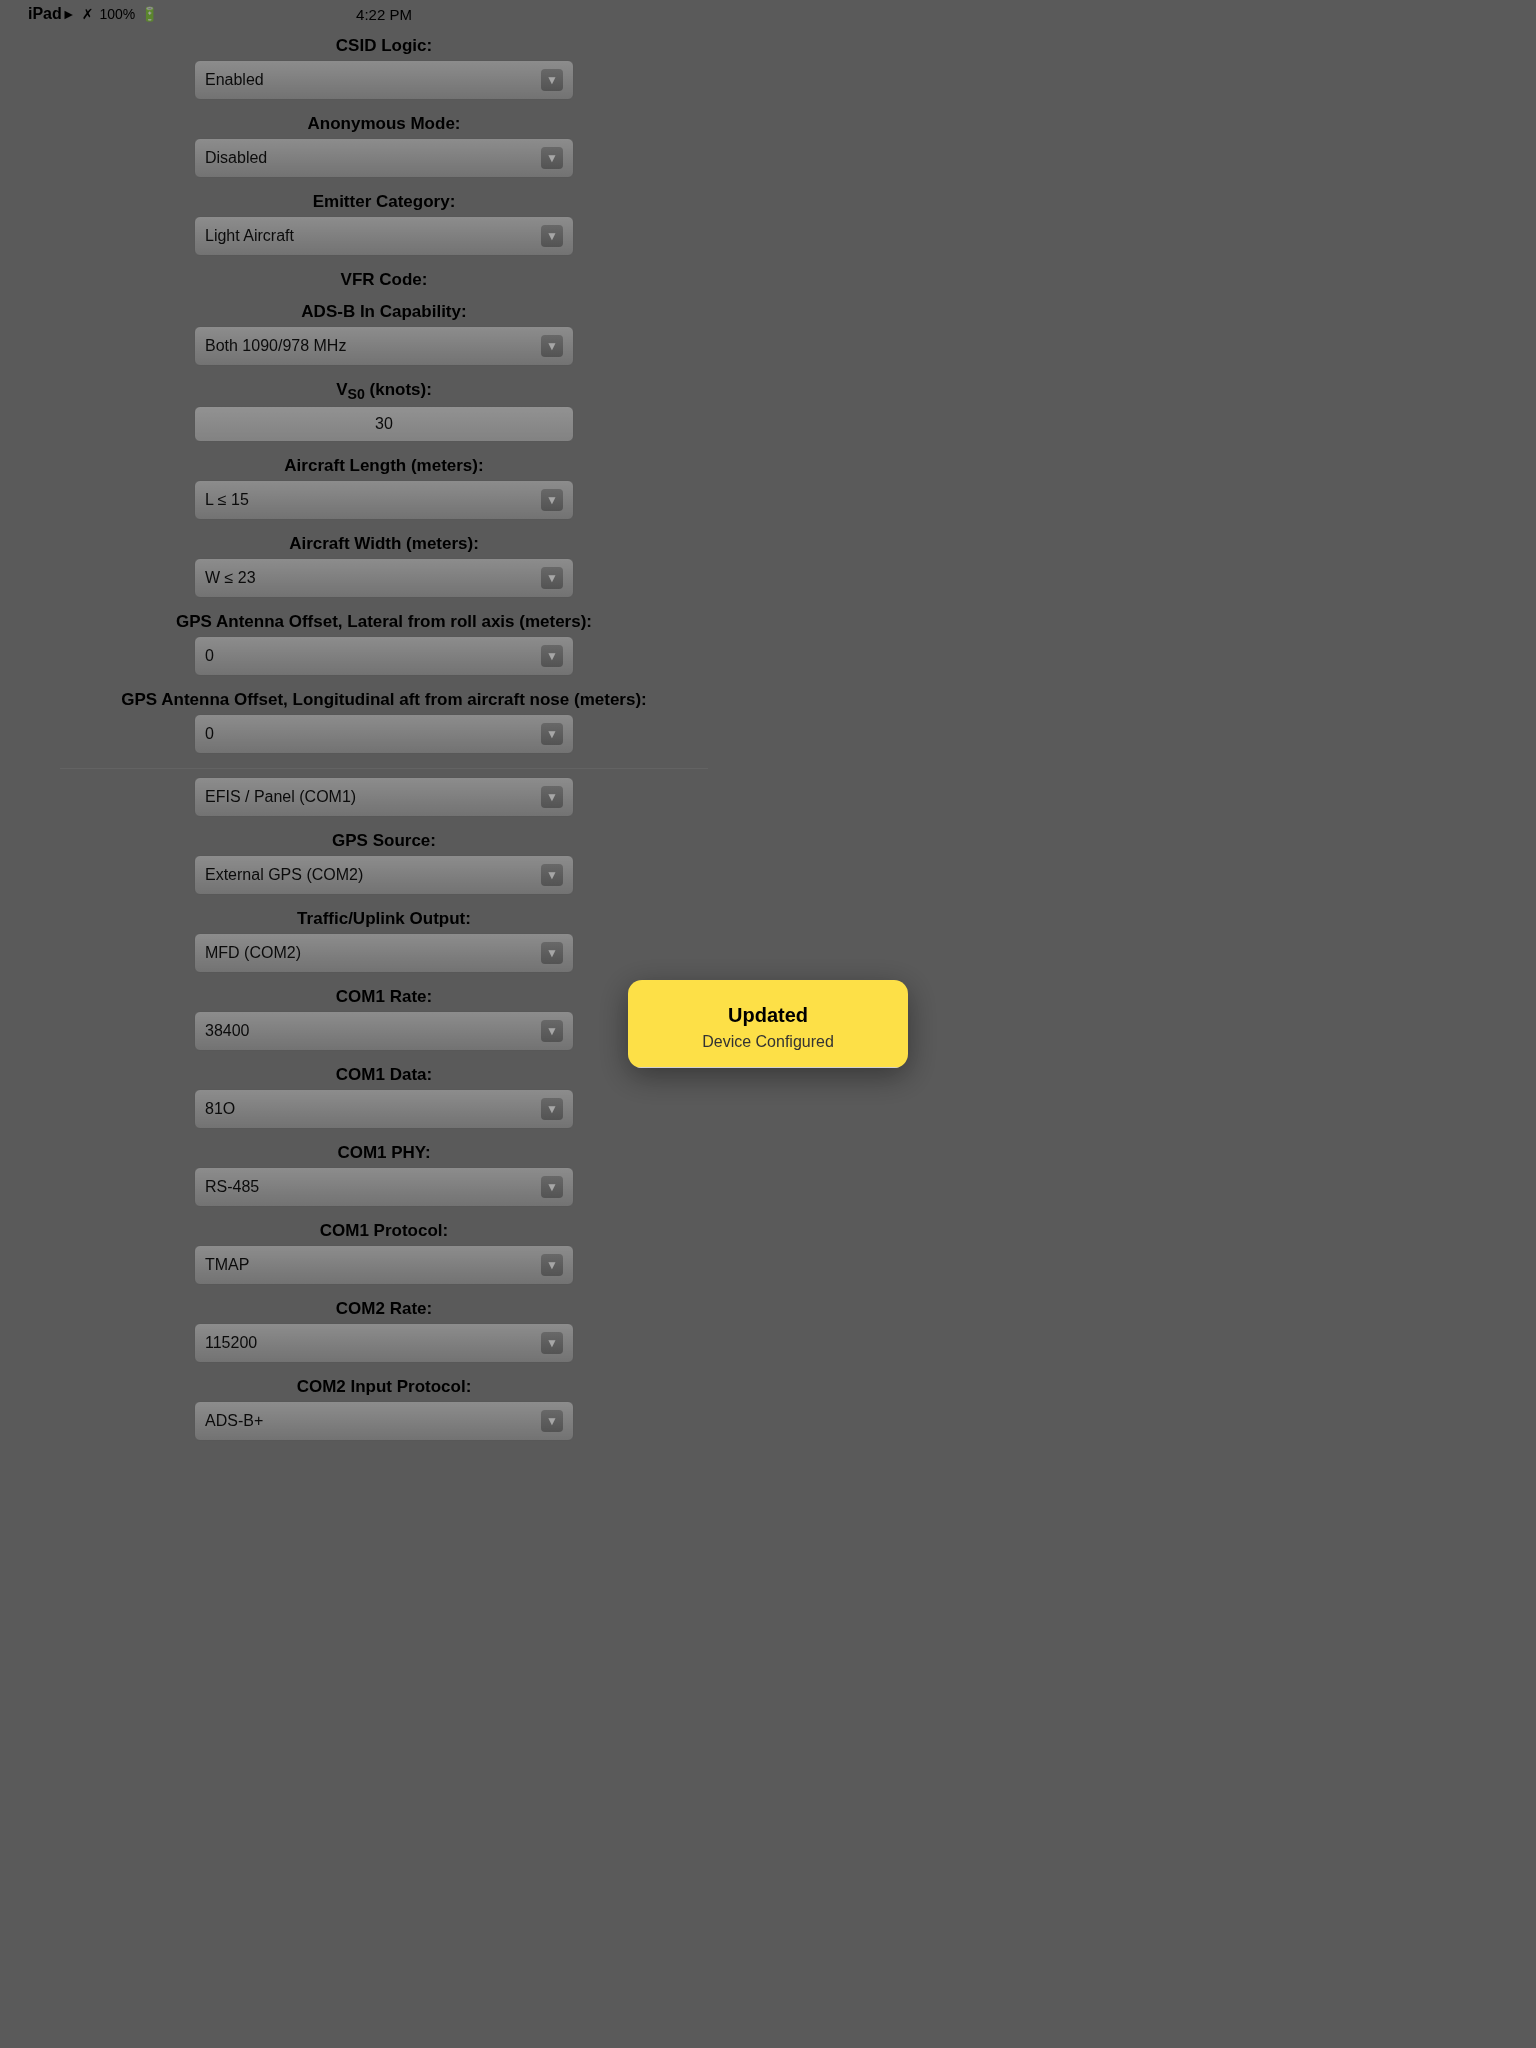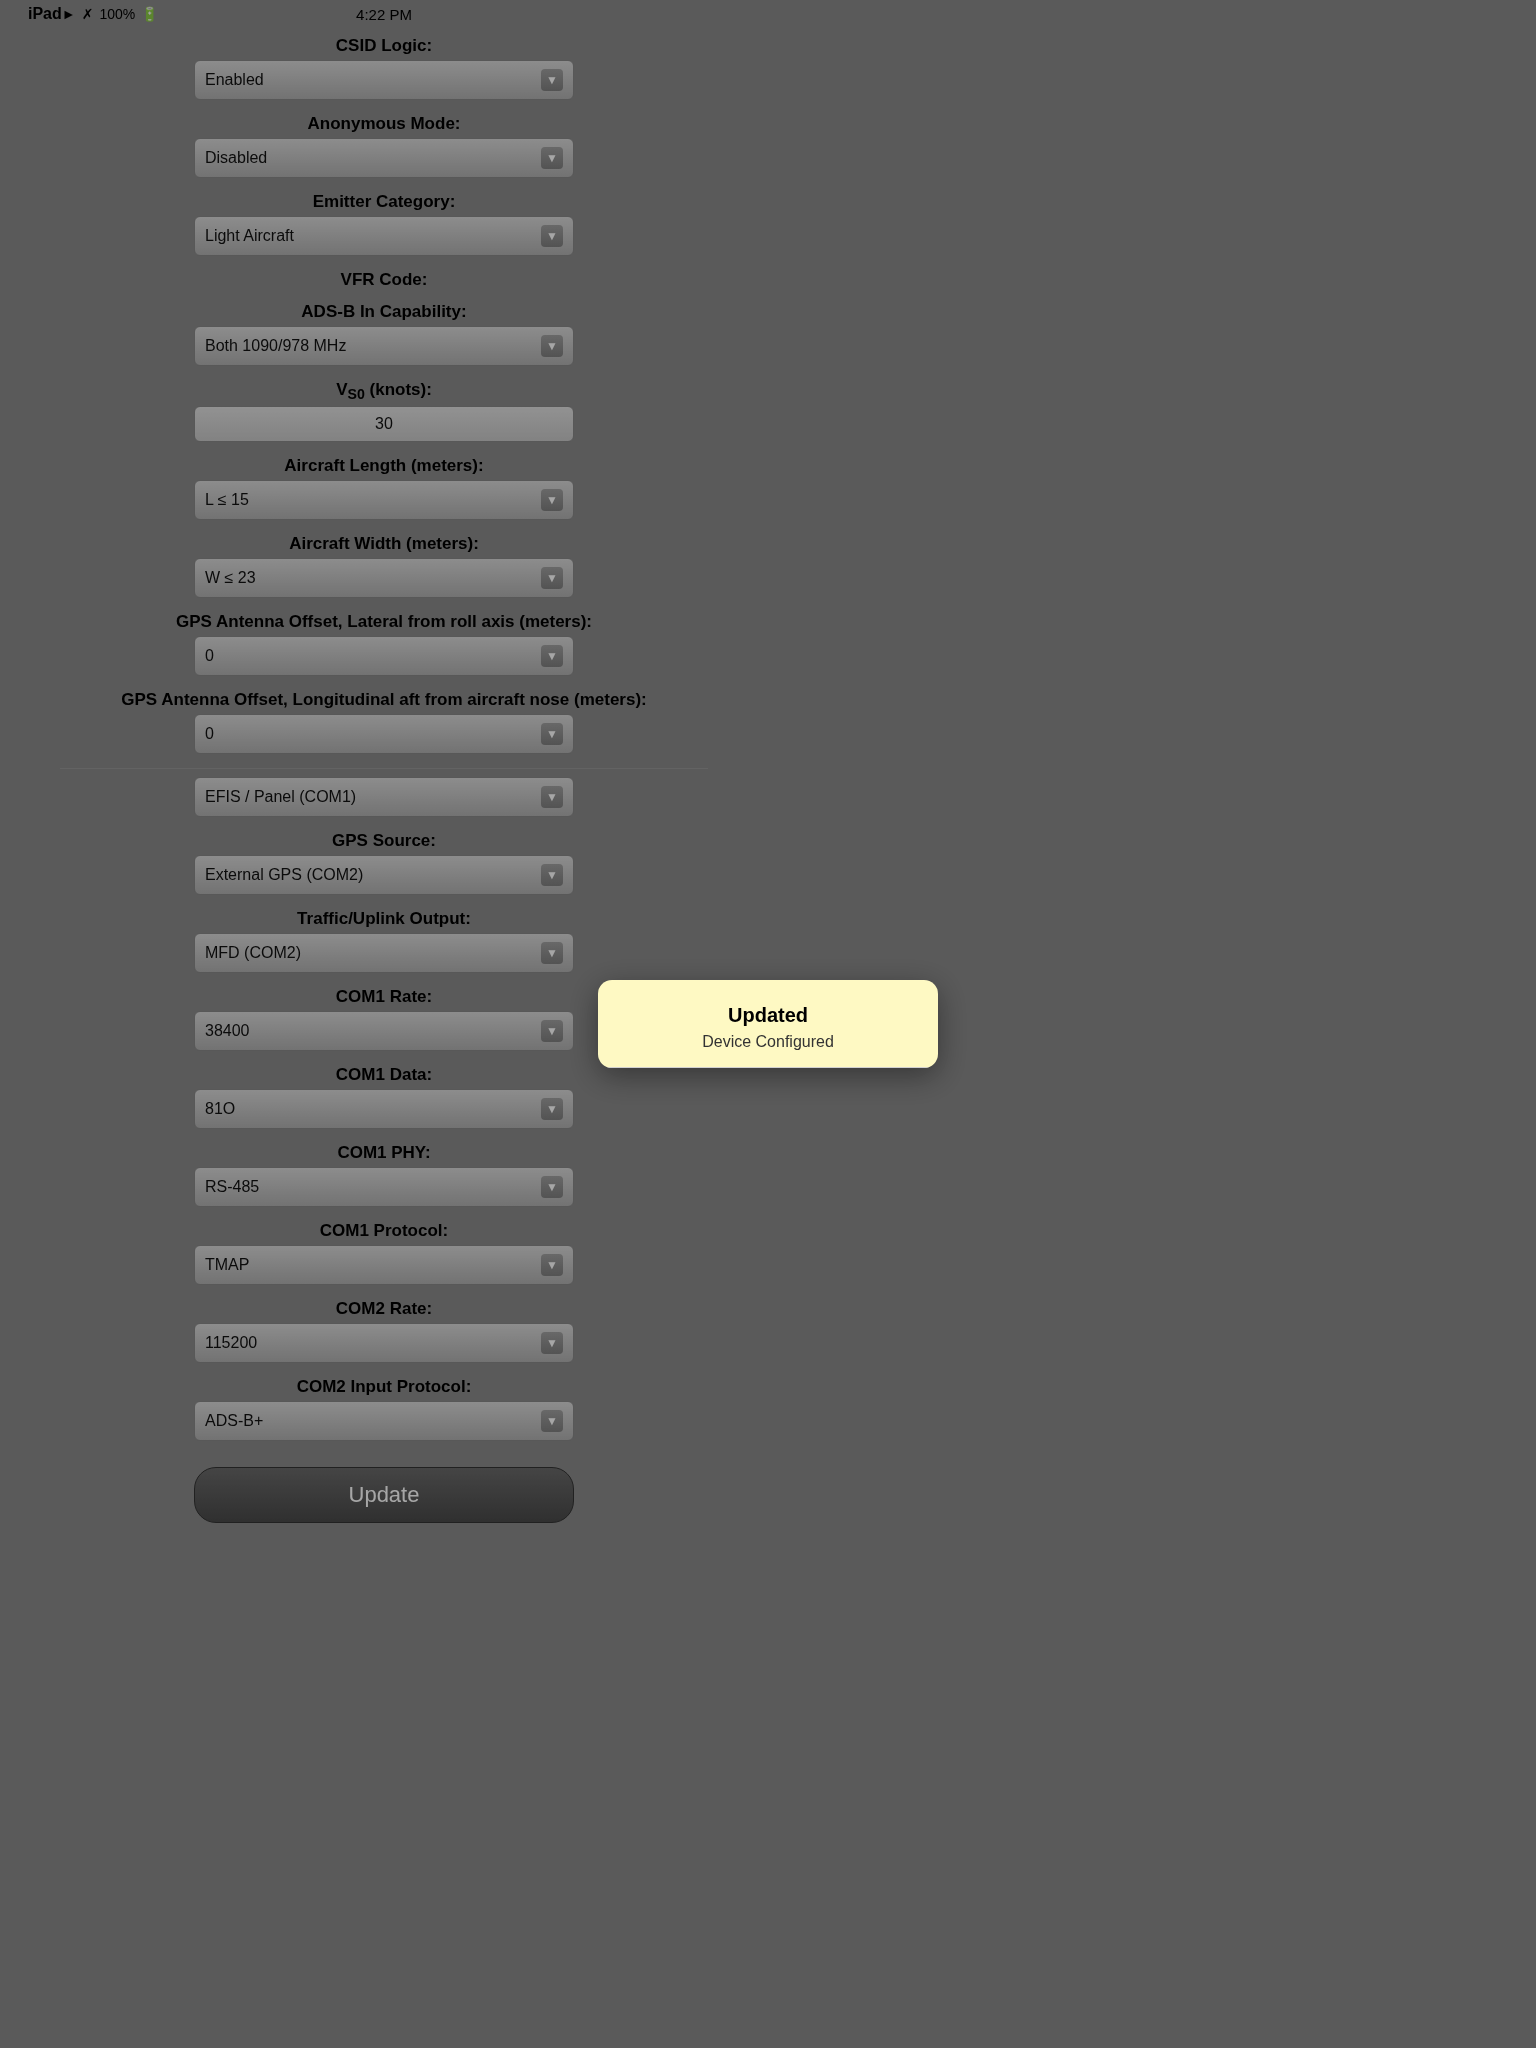--- a/index.html
+++ b/index.html
@@ -119,23 +119,23 @@
       position: fixed;
       top: 0; left: 0; right: 0; bottom: 0;
       background: rgba(0,0,0,0.35);
       display: flex;
       align-items: center;
       justify-content: center;
       z-index: 100;
     }
 
     .modal-box {
-      background: #fef9c3;
+      background: #fde047;
       border-radius: 14px;
-      width: 340px;
+      width: 280px;
       overflow: hidden;
       box-shadow: 0 8px 30px rgba(0,0,0,0.4);
     }
 
     .modal-body {
       padding: 24px 20px 16px 20px;
       text-align: center;
     }
 
     .modal-title {
@@ -337,21 +337,20 @@
   </div>
 
   <div class="section-label">COM2 Input Protocol:</div>
   <div class="dropdown-row">
     <div class="dropdown-btn">
       <span>ADS-B+</span>
       <span class="chevron">▼</span>
     </div>
   </div>
 
-  <button class="update-button">Update</button>
 
 </div>
 
 <div class="modal-overlay">
   <div class="modal-box">
     <div class="modal-body">
       <div class="modal-title">Updated</div>
       <div class="modal-message">Device Configured</div>
     </div>
     <div class="modal-divider"></div>

